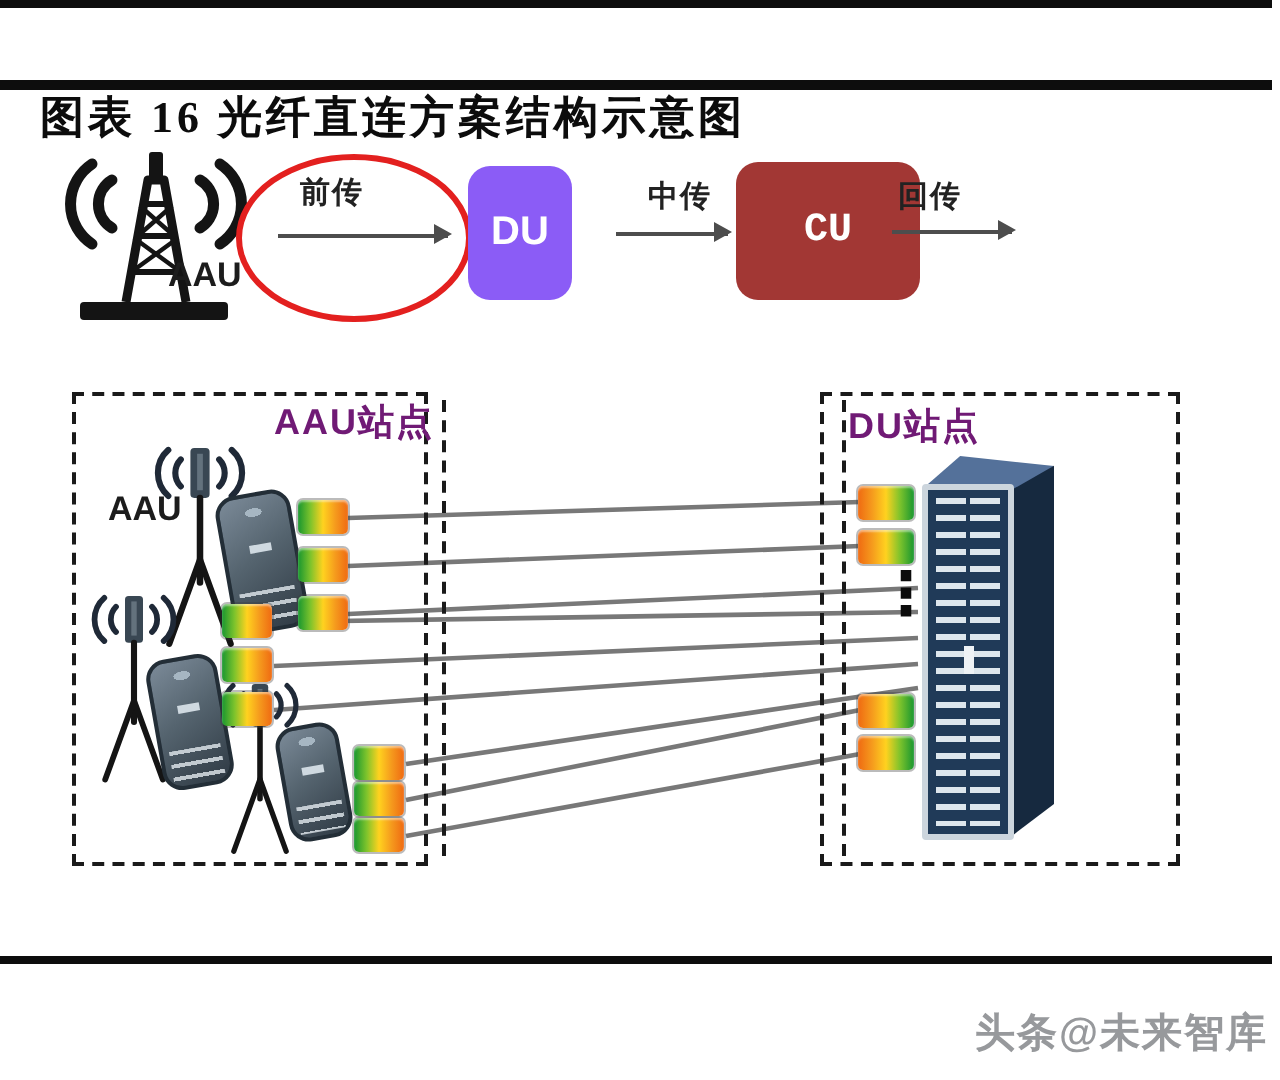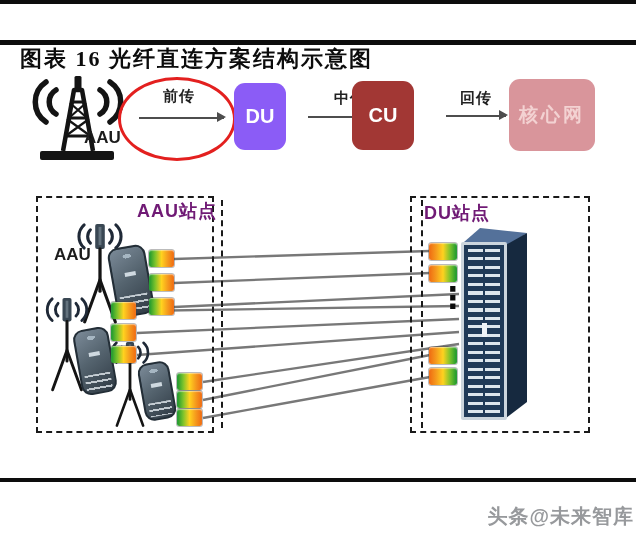--- a/index.html
+++ b/index.html
@@ -20,21 +20,21 @@
   
   .svg-layer { position:absolute; left:0; top:0; width:640px; height:540px; pointer-events:none; }
 
   .flow-aau-label { position:absolute; left:84px; top:128px; font:bold 17px "Liberation Sans",sans-serif; color:#1c1c1c; }
 
   .ellipse {
     position:absolute; left:118px; top:77px; width:118px; height:84px;
     border:3.5px solid #e3201f; border-radius:50%; box-sizing:border-box;
   }
   .flow-label {
-    position:absolute; text-align:center;
+    position:absolute; text-align:left;
     font:bold 15px "Liberation Serif", serif; color:#222; letter-spacing:1px;
   }
   .lbl-fronthaul { left:150px; top:87px;  width:58px; }
   .lbl-fiber     { left:143px; top:125px; width:74px; }
   .lbl-midhaul   { left:324px; top:89px;  width:52px; }
   .lbl-backhaul  { left:449px; top:89px;  width:54px; }
 
   .arrow { position:absolute; height:2.4px; background:#4d4d4d; }
   .arrow::after {
     content:""; position:absolute; right:-2px; top:-4.6px; width:0; height:0;
@@ -42,21 +42,21 @@
   }
   .arrow1 { left:139px; top:117px; width:85px; }
   .arrow2 { left:308px; top:116px; width:56px; }
   .arrow3 { left:446px; top:115px; width:60px; }
 
   .node {
     position:absolute; display:flex; align-items:center; justify-content:center;
     border-radius:11px; color:#fff; font:bold 20px "Liberation Sans",sans-serif;
   }
   .node-du   { left:234px; top:83px; width:52px; height:67px; background:#8b5cf6; }
-  .node-cu   { left:352px; top:81px; width:62px; height:69px; background:#a23734; }
+  .node-cu   { left:368px; top:81px; width:92px; height:69px; background:#a23734;font-family:Liberation Mono, monospace; }
   .node-core { left:509px; top:79px; width:86px; height:72px; background:#d9959b;
                color:#f3d2d2; font:bold 19px "Liberation Serif",serif; letter-spacing:3px; }
 
   
   .dashed-box { position:absolute; border:2.5px dashed #1a1a1a; box-sizing:border-box; }
   .box-aau { left:36px;  top:196px; width:178px; height:237px; }
   .box-du  { left:410px; top:196px; width:180px; height:237px; }
   .vdash   { position:absolute; width:0; border-left:2.5px dashed #1a1a1a; }
   .vdash.a { left:221px; top:200px; height:228px; }
   .vdash.b { left:421px; top:200px; height:228px; }
@@ -181,21 +181,20 @@
   <div class="ellipse"></div>
   <span class="flow-label lbl-fronthaul">前传</span>
   <div class="arrow arrow1"></div>
 
   <div class="node node-du">DU</div>
   <span class="flow-label lbl-midhaul">中传</span>
   <div class="arrow arrow2"></div>
   <div class="node node-cu">CU</div>
   <span class="flow-label lbl-backhaul">回传</span>
   <div class="arrow arrow3"></div>
-  <div class="node node-core">核心网</div>
 
   <div class="dashed-box box-aau"></div>
   <span class="site-label lbl-aau-site">AAU站点</span>
   <span class="lbl-aau-unit">AAU</span>
   <div class="vdash a"></div>
 
   <div class="device" style="left:112px;top:246px;width:38px;height:70px;"></div>
   <div class="device" style="left:77px;top:328px;width:36px;height:66px;"></div>
   <div class="device" style="left:141px;top:362px;width:32px;height:58px;"></div>
 

